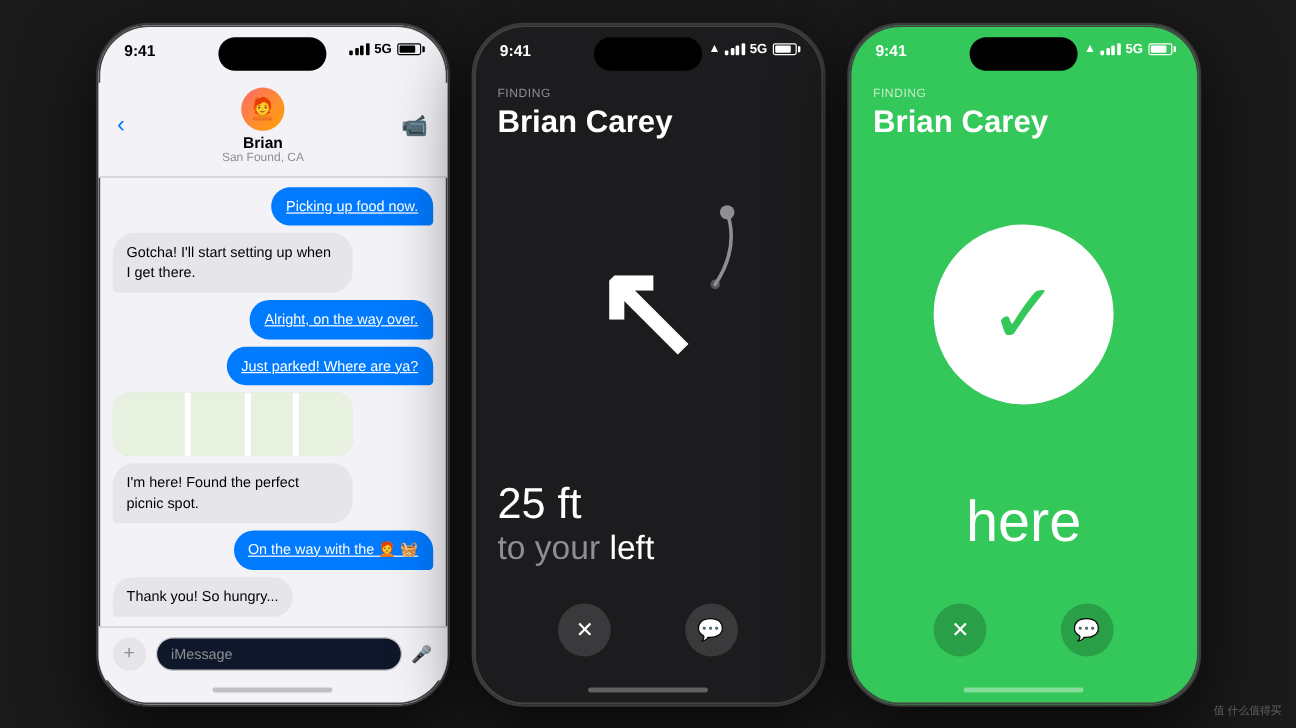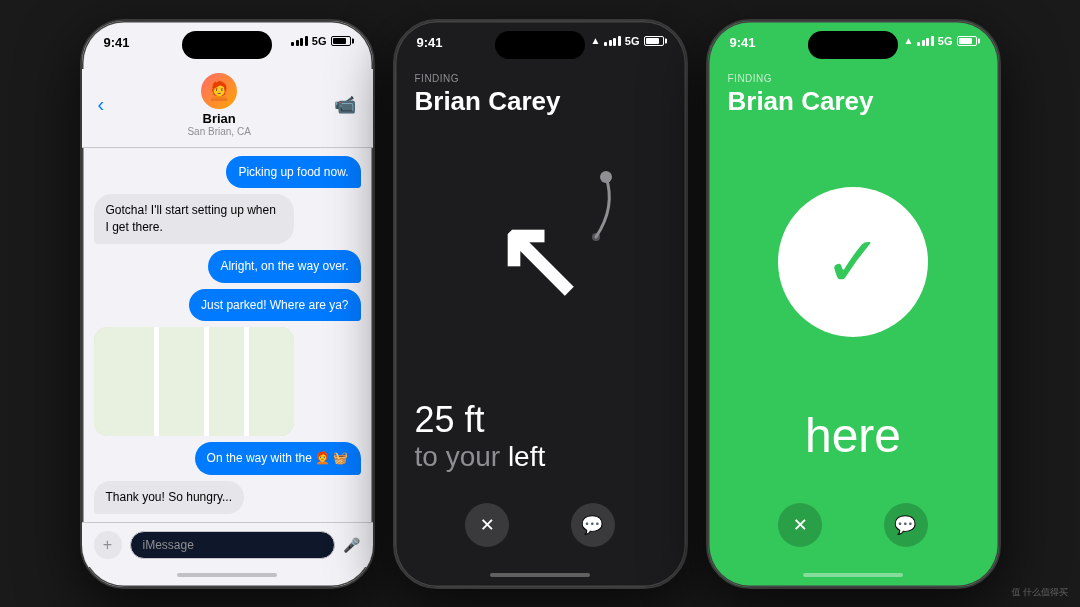--- a/index.html
+++ b/index.html
@@ -202,20 +202,21 @@
       color: #000;
       align-self: flex-start;
       border-bottom-left-radius: 4px;
     }
 
     .bubble-sent {
       background: #007aff;
       color: #fff;
       align-self: flex-end;
       border-bottom-right-radius: 4px;
+      text-decoration: underline;
     }
 
     
     .map-bubble {
       width: 200px;
       height: 110px;
       background: #d4e8c2;
       border-radius: 14px;
       overflow: hidden;
       position: relative;
@@ -451,21 +452,21 @@
 
       <div class="messages-header">
         <div class="back-btn">
           <span style="font-size:20px;color:#007aff;">‹</span>
         </div>
         <div class="contact-info">
           <div class="contact-avatar">
             <span>🧑‍🦰</span>
           </div>
           <div class="contact-name">Brian</div>
-          <div class="contact-location">San Brian, CA</div>
+          <div class="contact-location">San Found, CA</div>
         </div>
         <div class="video-btn">📹</div>
       </div>
 
       <div class="messages-area">
         <div class="bubble bubble-sent">
           <span>Picking up food now.</span>
         </div>
         <div class="bubble bubble-received">
           <span>Gotcha! I'll start setting up when I get there.</span>
@@ -481,20 +482,23 @@
           <div class="map-bg">
 
             <div class="map-road-v" style="left: 30%;"></div>
             <div class="map-road-v" style="left: 55%;"></div>
             <div class="map-road-v" style="left: 75%;"></div>
 
           </div>
 
         </div>
 
+        <div class="bubble bubble-received">
+          <span>I'm here! Found the perfect picnic spot.</span>
+        </div>
         <div class="bubble bubble-sent">
           <span>On the way with the 🧑‍🦰 🧺</span>
         </div>
         <div class="bubble bubble-received">
           <span>Thank you! So hungry...</span>
         </div>
 
       </div>
 
       <div class="input-bar">

